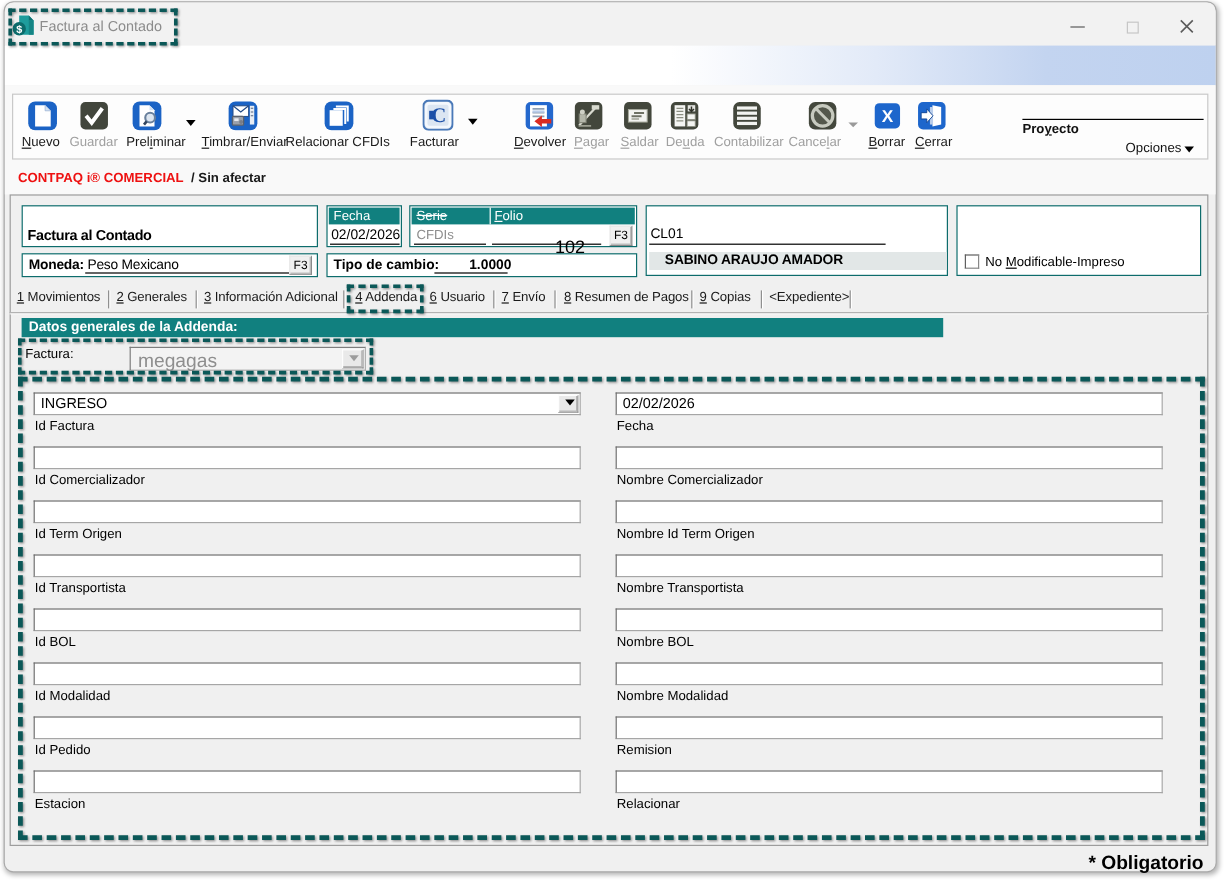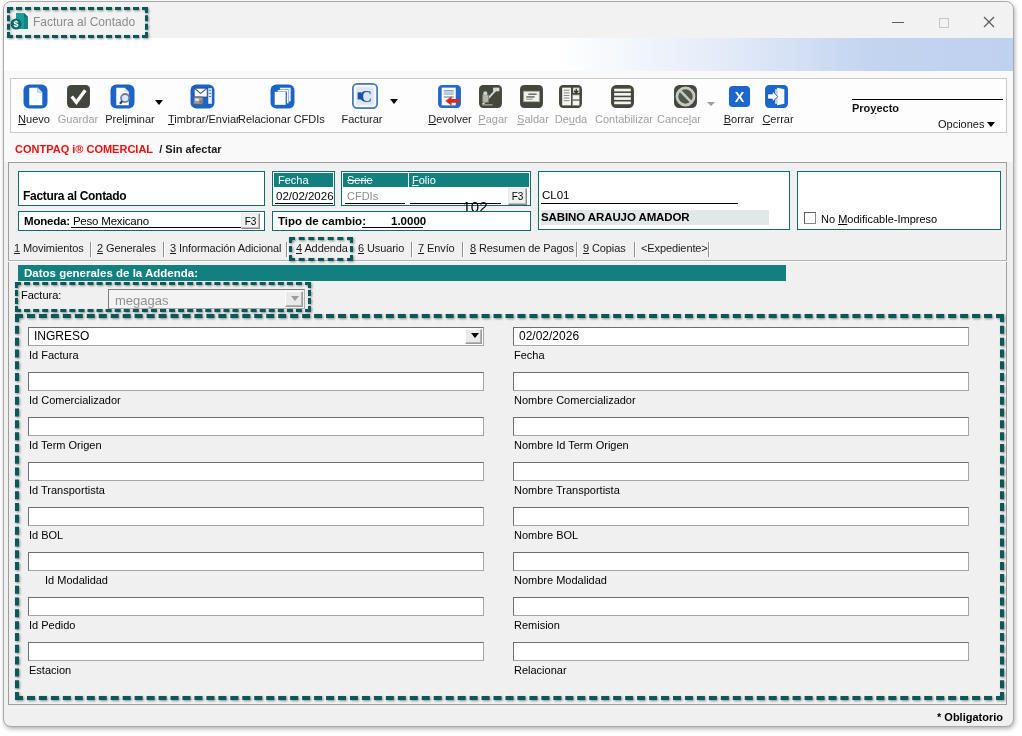--- a/index.html
+++ b/index.html
@@ -203,21 +203,21 @@
   <div class="fl" style="left:5px;top:18px;color:#8d8d8d">CFDIs</div>
   <div class="uline" style="left:3px;top:31px;width:60px"></div>
   <div class="fl" style="left:108px;top:26px;width:50px;text-align:center;font-size:15px">102</div>
   <div class="uline" style="left:68px;top:31px;width:91px"></div>
   <div class="f3" style="left:166px;top:16px">F3</div>
 </div>
 
 <div class="tealbox" style="left:538px;top:171px;width:252px;height:59px">
   <div class="fl" style="left:3px;top:17px;font-size:11.5px">CL01</div>
   <div class="uline" style="left:2px;top:31px;width:197px"></div>
-  <div style="position:absolute;left:2px;top:38px;width:228px;height:15px;background:#e2e7e7;font-size:11.5px;font-weight:bold;line-height:15px;padding-left:0;letter-spacing:-0.1px;white-space:nowrap">SABINO ARAUJO AMADOR</div>
+  <div style="position:absolute;left:2px;top:38px;width:248px;height:15px;background:#e2e7e7;font-size:11.5px;font-weight:bold;line-height:15px;padding-left:13px;letter-spacing:-0.1px;white-space:nowrap">SABINO ARAUJO AMADOR</div>
 </div>
 
 <div class="tealbox" style="left:797px;top:171px;width:204px;height:59px">
   <div style="position:absolute;left:6px;top:40px;width:12px;height:12px;background:#fff;border:1px solid #888;border-top-color:#5f5f5f;border-left-color:#5f5f5f"></div>
   <div class="fl" style="left:23px;top:41px">No <u>M</u>odificable-Impreso</div>
 </div>
 
 <div class="tealbox" style="left:18px;top:211px;width:247px;height:20px">
   <div class="fl" style="left:5px;top:3px;font-size:11.5px;font-weight:bold;letter-spacing:-0.2px">Moneda: <span style="font-weight:normal">Peso Mexicano</span></div>
   <div class="uline" style="left:52px;top:15px;width:170px"></div>
@@ -246,21 +246,21 @@
 <div class="tsep" style="left:634px"></div>
 <div class="tab" style="left:641px">&lt;Expediente&gt;</div>
 <div class="tsep" style="left:708px"></div>
 <div class="a" style="left:8px;top:260px;width:999px;height:1px;background:#b2b2b2;box-shadow:0 1px 0 #fafafa"></div>
 <div class="dash" style="left:289px;top:237px;width:64px;height:24px"></div>
 
 <div class="a" style="left:18px;top:265px;width:768px;height:16px;background:#11807f;color:#fff;font-size:11.5px;font-weight:bold;line-height:16px;padding-left:6px">Datos generales de la Addenda:</div>
 
 <div class="fl" style="left:21px;top:289px">Factura:</div>
 <div class="a" style="left:108px;top:289px;width:197px;height:20px;background:#f3f3f3;border:1px solid #b0b0b0;border-top-color:#7d7d7d;border-left-color:#7d7d7d">
-  <div style="position:absolute;left:6px;top:3px;font-size:13px;color:#8e8e8e">megagas</div>
+  <div style="position:absolute;left:6px;top:3px;font-size:16px;color:#8e8e8e">megagas</div>
   <div class="cbtn" style="width:18px;height:16px"></div>
   <div class="arrdn" style="right:5px;top:6px;border-top-color:#9c9c9c"></div>
 </div>
 <div class="dash" style="left:15px;top:282px;width:296px;height:30px"></div>
 
 <div class="dash" style="left:15px;top:314px;width:989px;height:386px;border-width:4px"></div>
 <div class="field" style="left:28px;top:327px;width:456px">INGRESO
   <div class="cbtn" style="width:17px;height:15px"></div>
   <div class="arrdn" style="right:4px;top:5px"></div>
 </div>
@@ -277,24 +277,24 @@
 <div class="flab" style="left:514px;top:439px">Nombre Id Term Origen</div>
 <div class="field" style="left:28px;top:462px;width:456px"></div>
 <div class="flab" style="left:29px;top:484px">Id Transportista</div>
 <div class="field" style="left:513px;top:462px;width:456px"></div>
 <div class="flab" style="left:514px;top:484px">Nombre Transportista</div>
 <div class="field" style="left:28px;top:507px;width:456px"></div>
 <div class="flab" style="left:29px;top:529px">Id BOL</div>
 <div class="field" style="left:513px;top:507px;width:456px"></div>
 <div class="flab" style="left:514px;top:529px">Nombre BOL</div>
 <div class="field" style="left:28px;top:552px;width:456px"></div>
-<div class="flab" style="left:45px;top:574px">Id Modalidad</div>
+<div class="flab" style="left:29px;top:574px">Id Modalidad</div>
 <div class="field" style="left:513px;top:552px;width:456px"></div>
 <div class="flab" style="left:514px;top:574px">Nombre Modalidad</div>
 <div class="field" style="left:28px;top:597px;width:456px"></div>
 <div class="flab" style="left:29px;top:619px">Id Pedido</div>
 <div class="field" style="left:513px;top:597px;width:456px"></div>
 <div class="flab" style="left:514px;top:619px">Remision</div>
 <div class="field" style="left:28px;top:642px;width:456px"></div>
 <div class="flab" style="left:29px;top:664px">Estacion</div>
 <div class="field" style="left:513px;top:642px;width:456px"></div>
 <div class="flab" style="left:514px;top:664px">Relacionar</div>
-<div class="a" style="left:860px;top:711px;width:143px;text-align:right;font-size:11px;font-weight:bold;color:#000">* Obligatorio</div>
+<div class="a" style="left:860px;top:711px;width:143px;text-align:right;font-size:16px;font-weight:bold;color:#000">* Obligatorio</div>
 
 </body></html>

